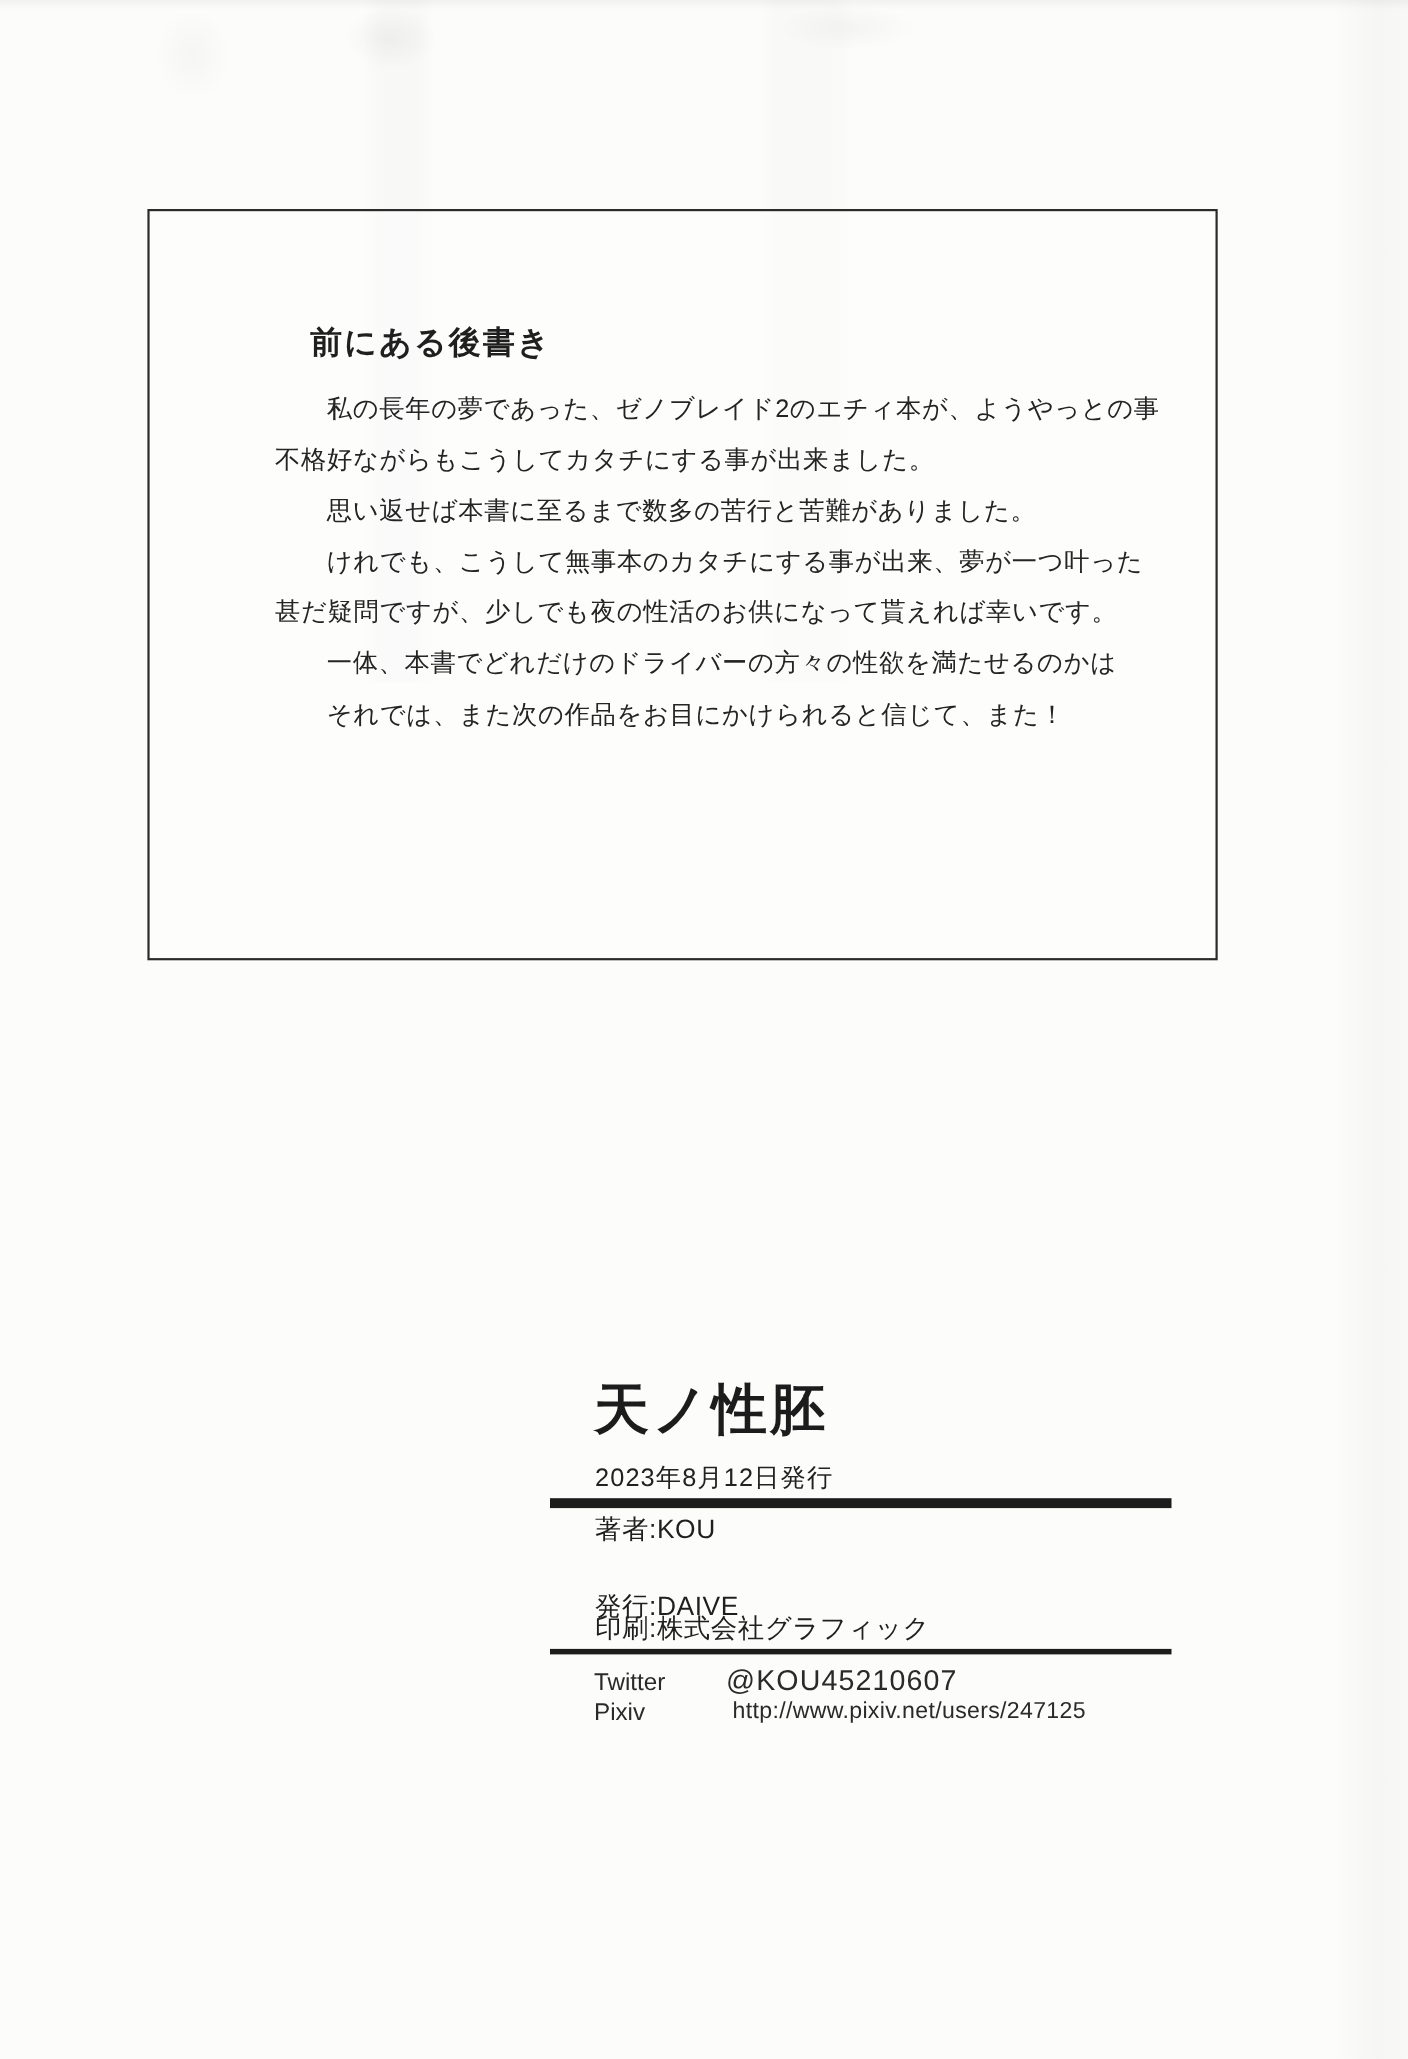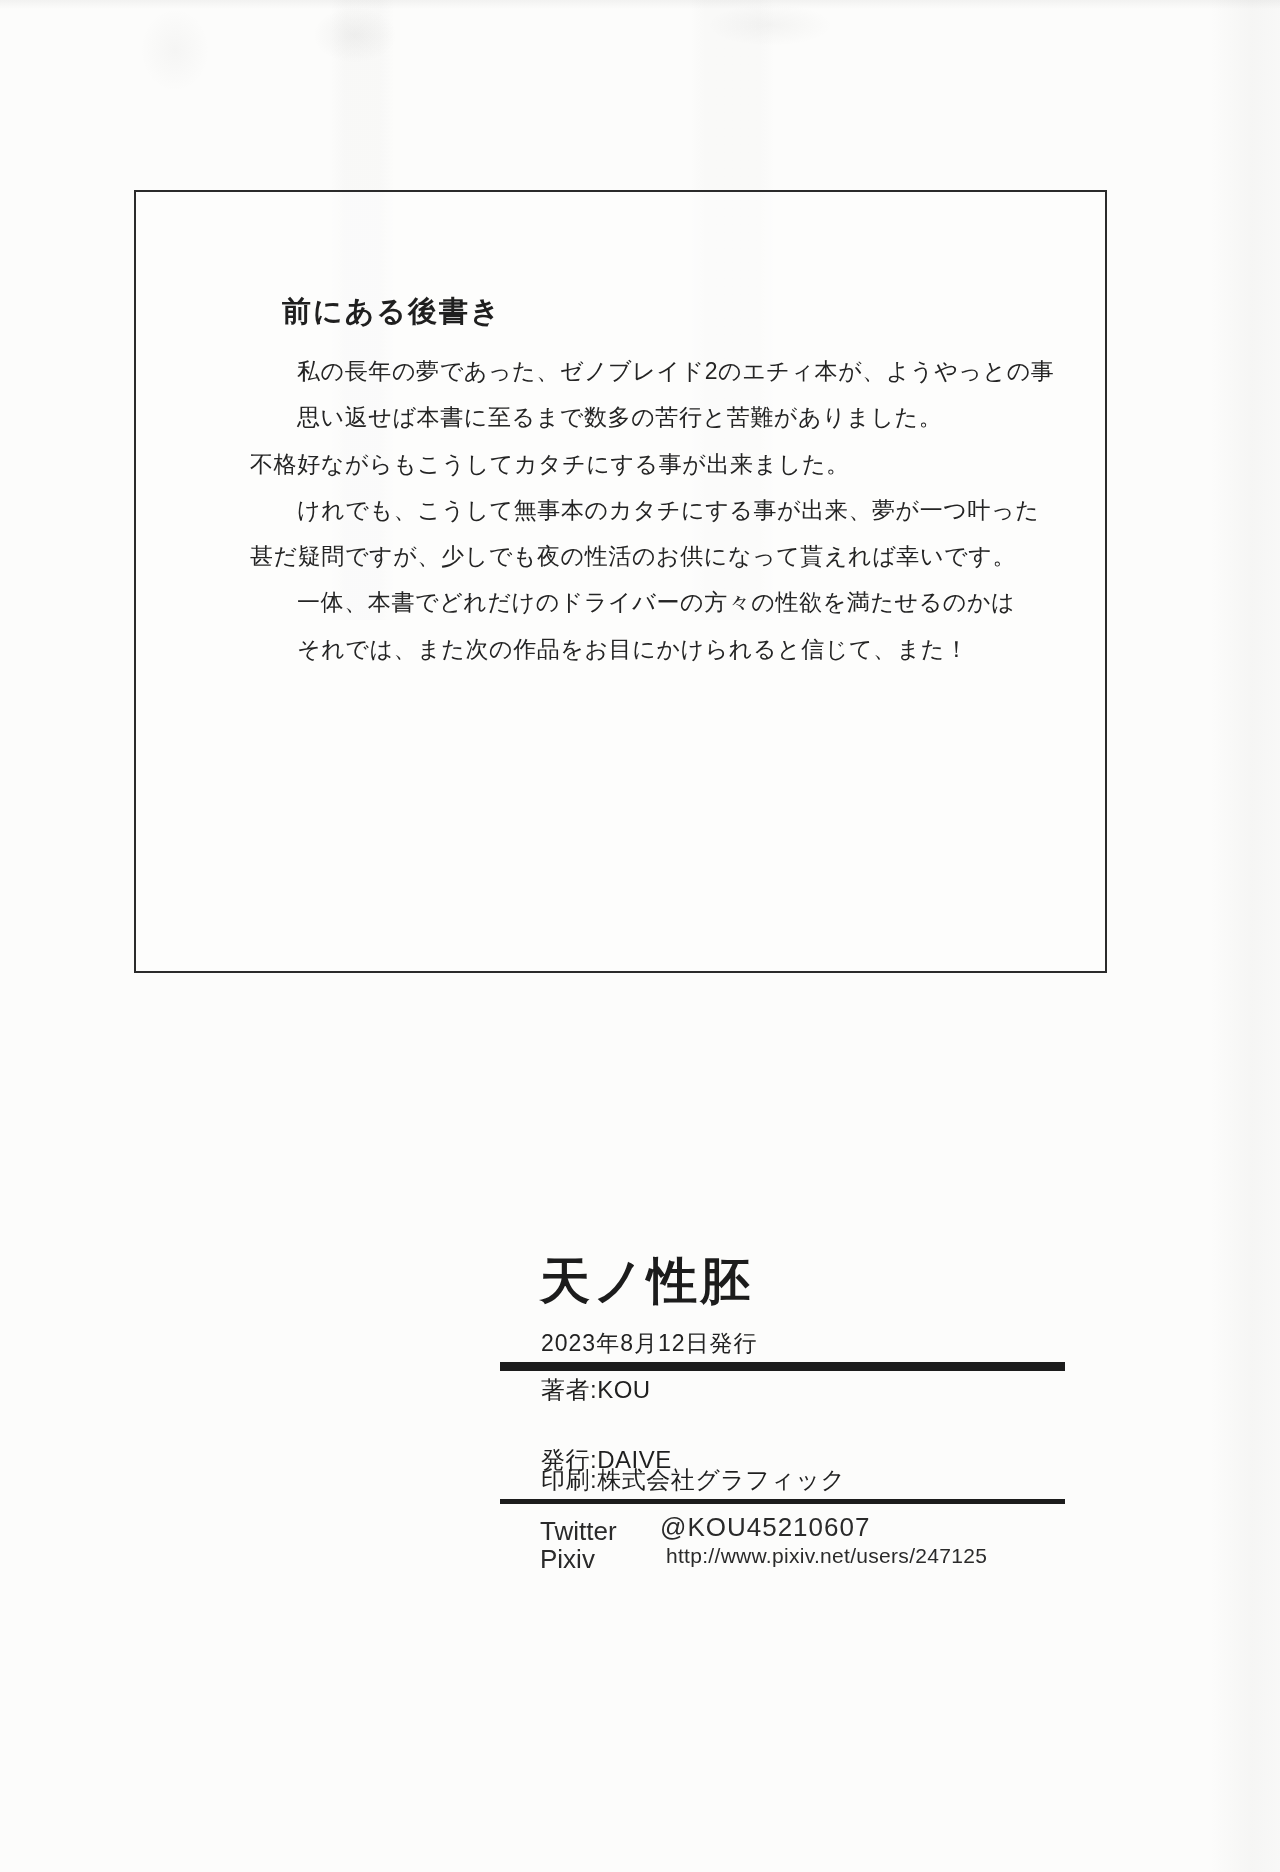--- a/index.html
+++ b/index.html
@@ -30,21 +30,21 @@
   }
   .noise-right{
     position:absolute;right:0;top:0;width:70px;height:1872px;
     background:linear-gradient(to right, rgba(0,0,0,0), rgba(70,70,65,0.035) 60%, rgba(70,70,65,0.02));
     pointer-events:none;
   }
 
   
   .afterword-box{
     position:absolute;left:134px;top:190px;
-    width:973px;height:783px;
+    width:973px;height:683px;
     border:2px solid #2b2b2b;
     box-sizing:border-box;
     background:rgba(255,255,255,0.35);
   }
   .aw-heading{
     position:absolute;left:146px;top:100px;
     margin:0;
     font-size:29px;font-weight:bold;
     letter-spacing:2px;
     color:#1f1f1f;
@@ -77,21 +77,21 @@
   .colophon-row{
     position:absolute;left:541px;
     font-size:24px;letter-spacing:0.5px;color:#1f1f1f;
     white-space:nowrap;
   }
   .row-0{top:1374px;}
   .row-1{top:1444px;}
   .row-2{top:1464px;}
   .link-label{
     position:absolute;left:540px;
-    font-size:26px;color:#2a2a2a;
+    font-size:22px;color:#2a2a2a;
   }
   .link-value{
     position:absolute;
     color:#2a2a2a;white-space:nowrap;
   }
   .tw-label{top:1516px;}
   .px-label{top:1544px;}
   .tw-value{left:660px;top:1512px;font-size:26px;letter-spacing:1px;}
   .px-value{left:666px;top:1544px;font-size:21px;letter-spacing:0.3px;}
 </style>
@@ -101,22 +101,22 @@
 <div>
 
   <div class="noise-top"></div>
   <div class="noise-streaks"></div>
   <div class="noise-right"></div>
 
   <div class="afterword-box">
     <h1 class="aw-heading">前にある後書き</h1>
     <div class="aw-lines">
       <div class="aw-line indent">私の長年の夢であった、ゼノブレイド2のエチィ本が、ようやっとの事</div>
+      <div class="aw-line">不格好ながらもこうしてカタチにする事が出来ました。</div>
       <div class="aw-line indent">思い返せば本書に至るまで数多の苦行と苦難がありました。</div>
-      <div class="aw-line">不格好ながらもこうしてカタチにする事が出来ました。</div>
       <div class="aw-line indent">けれでも、こうして無事本のカタチにする事が出来、夢が一つ叶った</div>
       <div class="aw-line">甚だ疑問ですが、少しでも夜の性活のお供になって貰えれば幸いです。</div>
       <div class="aw-line indent">一体、本書でどれだけのドライバーの方々の性欲を満たせるのかは</div>
       <div class="aw-line indent">それでは、また次の作品をお目にかけられると信じて、また！</div>
     </div>
   </div>
 
   <div>
     <div class="colophon-title">天ノ性胚</div>
     <div class="colophon-date">2023年8月12日発行</div>

